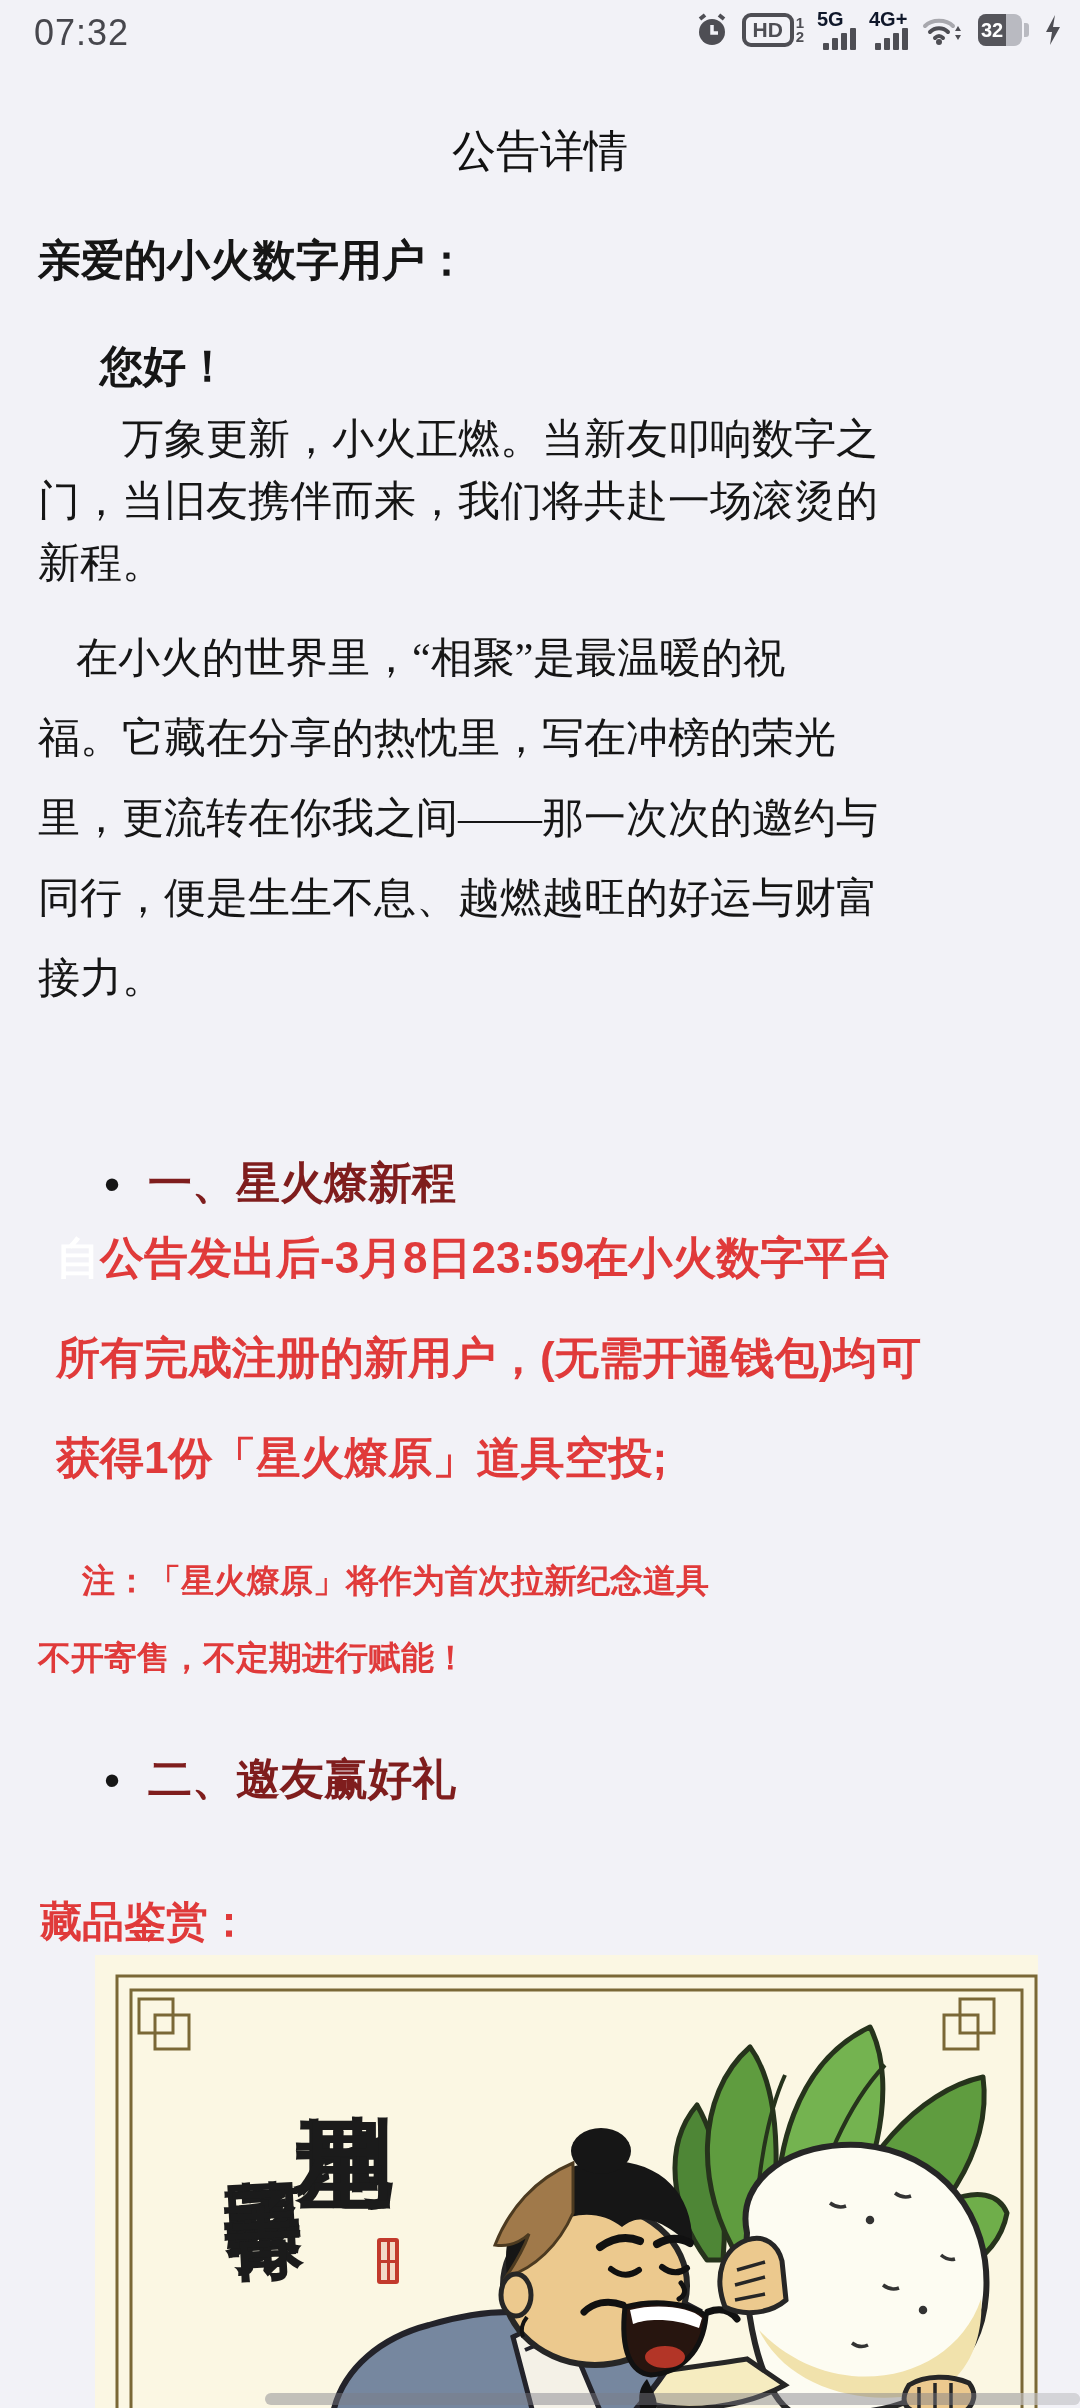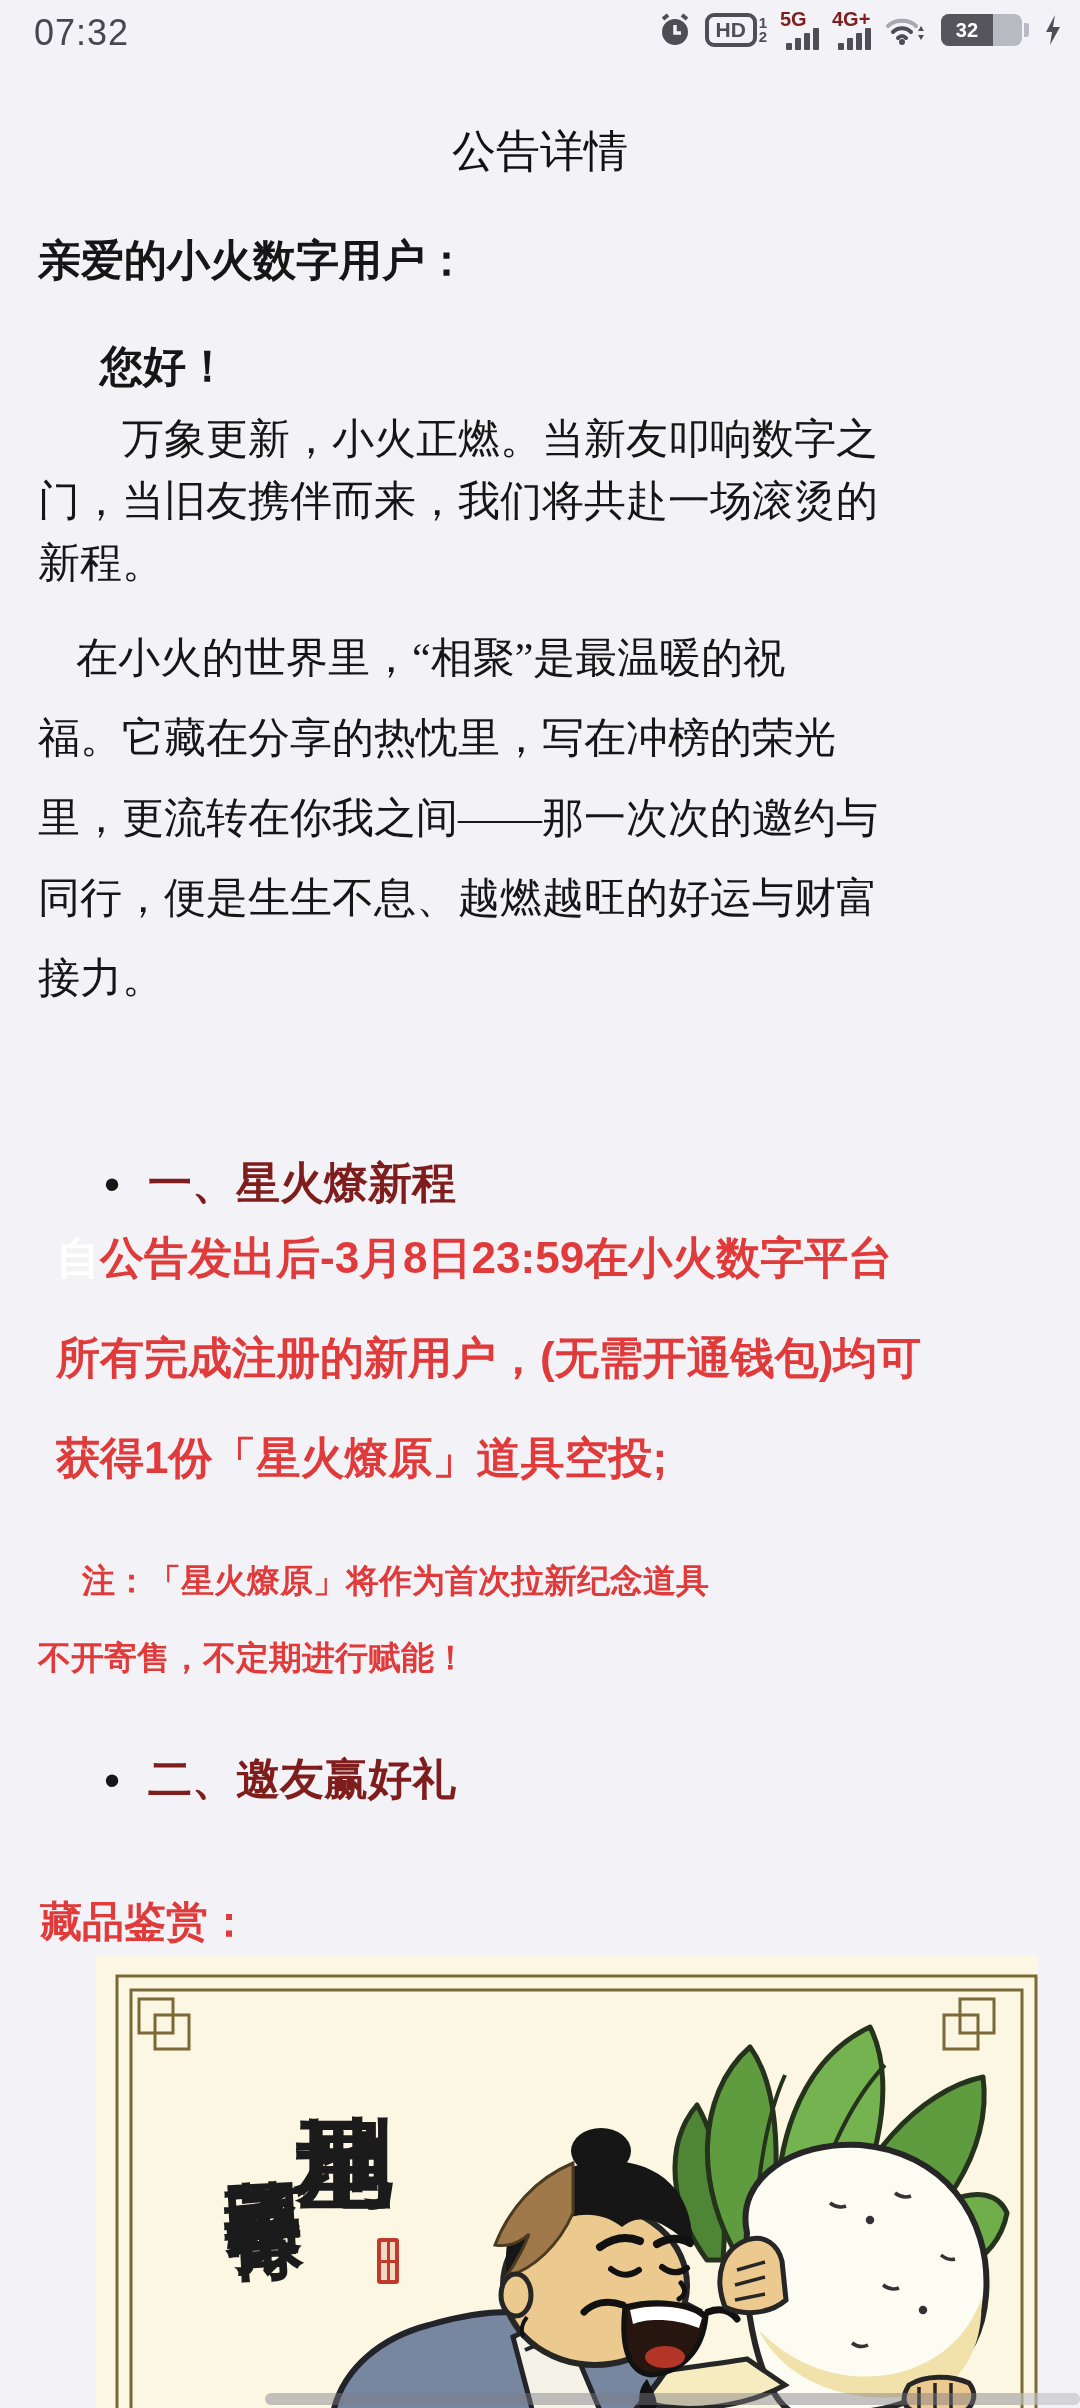--- a/index.html
+++ b/index.html
@@ -13,25 +13,25 @@
   .statusbar{left:0;top:0;width:1080px;height:62px;}
   .time{left:34px;top:12px;font-size:36px;color:#47474d;letter-spacing:1px;}
   .sicons{right:16px;top:10px;display:flex;align-items:center;gap:13px;color:#4e4e54;}
   .sicons svg{display:block;}
   .hdwrap{display:flex;align-items:center;gap:2px;}
   .hdbadge{border:4px solid #4e4e54;border-radius:9px;width:44px;height:26px;
     display:flex;align-items:center;justify-content:center;
     font-size:21px;font-weight:700;color:#4e4e54;}
   .simcol{display:flex;flex-direction:column;line-height:14px;font-size:15px;font-weight:700;color:#4e4e54;}
   .netgrp{display:flex;flex-direction:column;align-items:flex-start;}
-  .netlbl{font-size:20px;font-weight:700;line-height:18px;color:#7f1d1d;}
+  .netlbl{font-size:20px;font-weight:700;line-height:18px;color:#0f172a;}
   .bars{display:flex;align-items:flex-end;gap:3px;margin-left:6px;}
   .bars i{display:block;width:6px;background:#4e4e54;border-radius:1px;}
   .battery{display:flex;align-items:center;}
-  .battbody{width:81px;height:32px;border-radius:8px;background:#b9bac1;overflow:hidden;display:flex;}
+  .battbody{width:44px;height:32px;border-radius:8px;background:#b9bac1;overflow:hidden;display:flex;}
   .battfill{width:64%;height:100%;background:#55555b;color:#fff;font-size:20px;font-weight:700;
     display:flex;align-items:center;justify-content:center;}
   .battcap{width:5px;height:14px;background:#b9bac1;border-radius:0 3px 3px 0;margin-left:2px;}
   
   .pagetitle{left:0;top:122px;width:1080px;text-align:center;font-size:44px;font-weight:500;color:#121212;}
   
   .para{left:38px;width:1006px;white-space:pre-line;}
   .salutation{top:232px;font-size:43px;font-weight:700;}
   .greeting{top:338px;font-size:43px;font-weight:700;text-indent:62px;}
   .para1{top:408px;font-size:42px;line-height:62px;text-indent:84px;}

